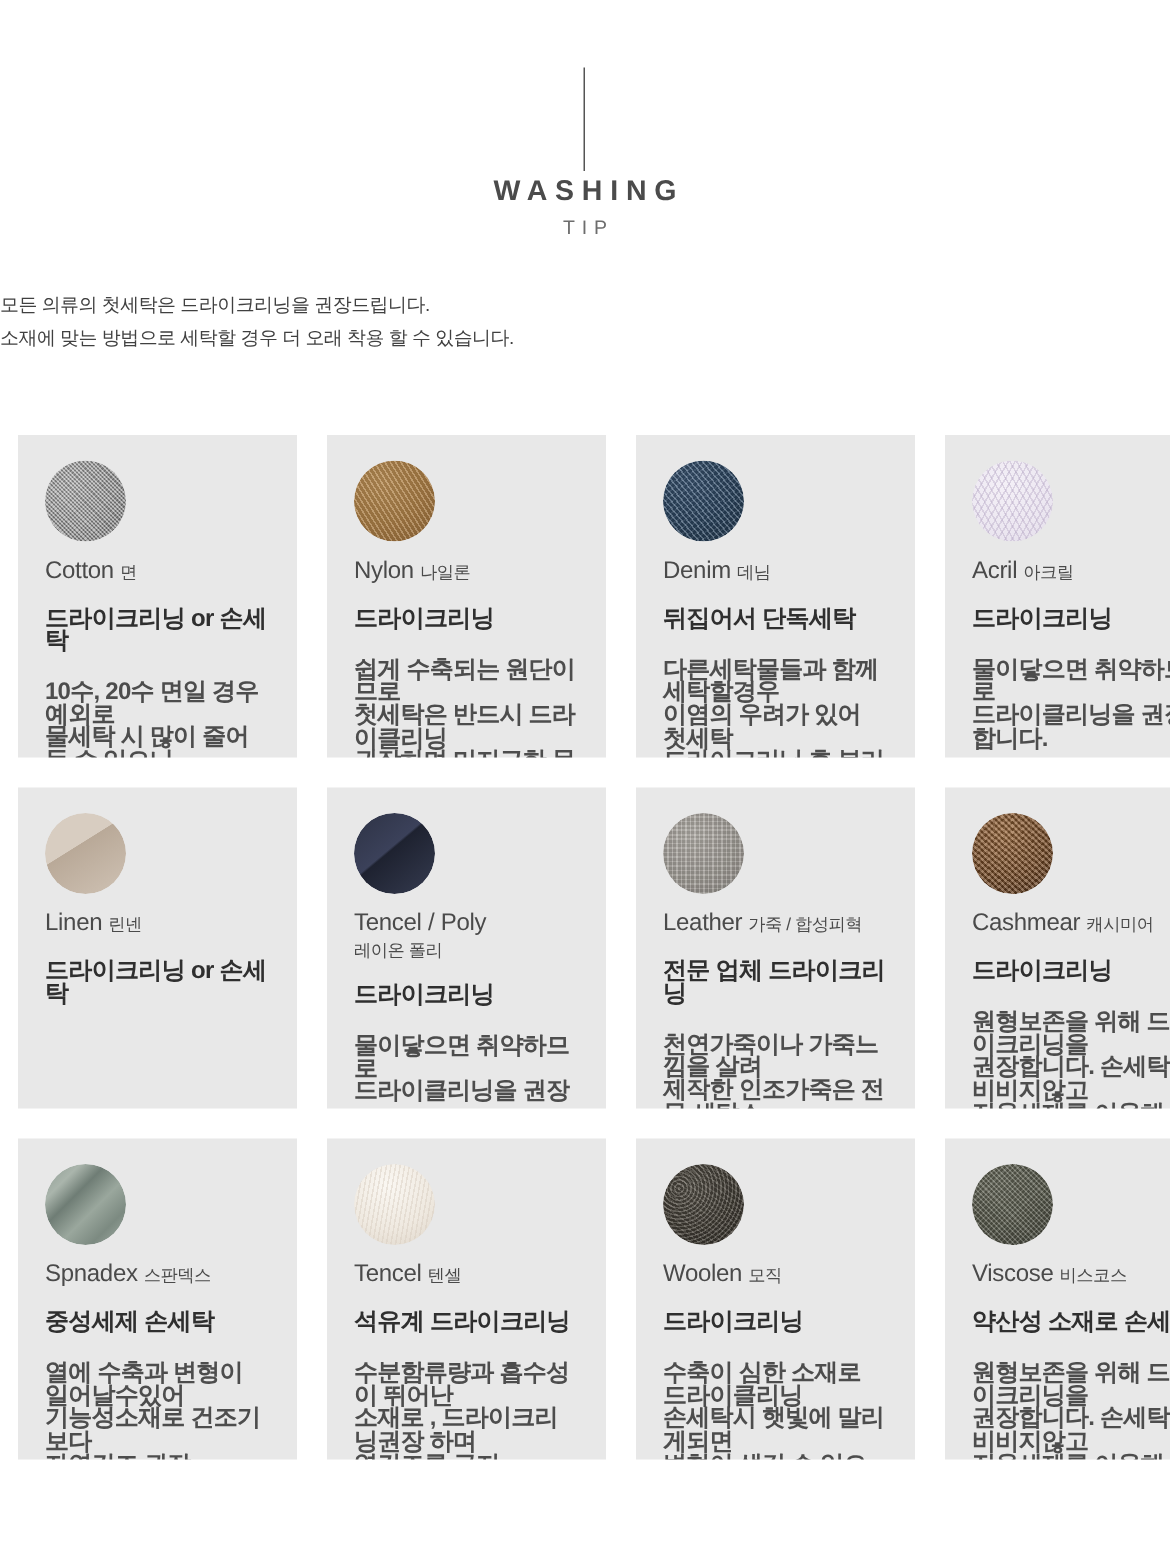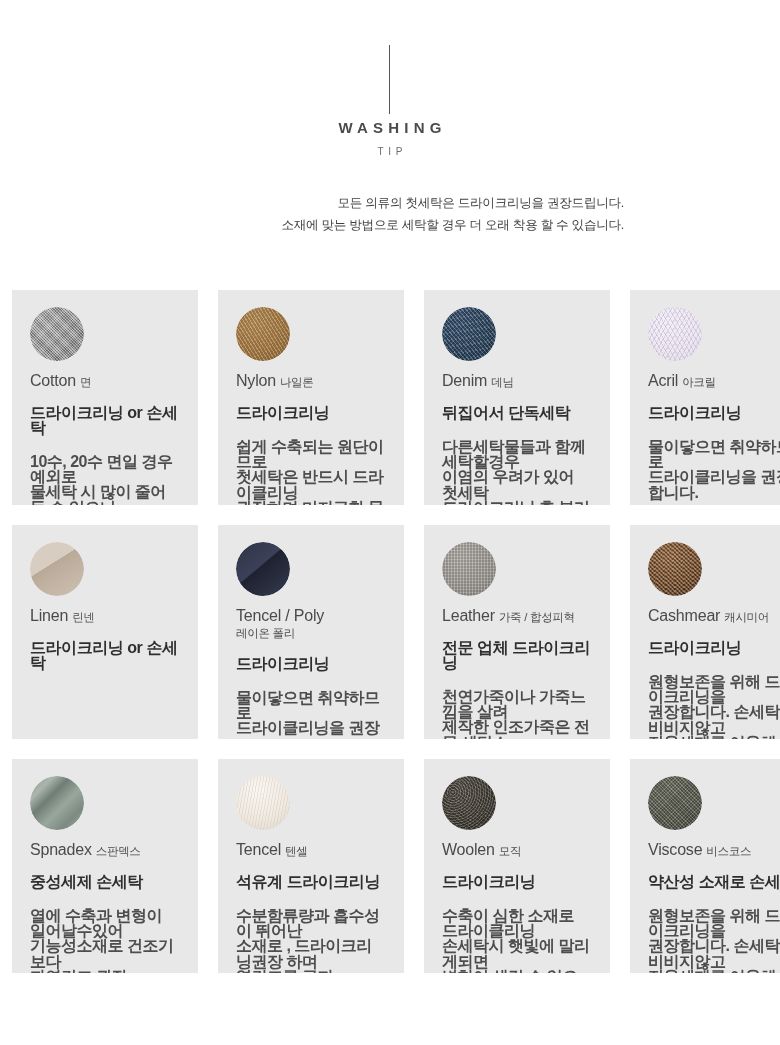--- a/index.html
+++ b/index.html
@@ -31,42 +31,42 @@
     background: #555555;
   }
   .title-block {
     position: absolute;
     left: 0;
     top: 118px;
     width: 780px;
     text-align: center;
   }
   .title-main {
-    font-size: 15px;
+    font-size: 19px;
     font-weight: bold;
     letter-spacing: 5.2px;
     color: #4b4b4b;
     line-height: 20px;
     text-indent: 5.2px;
   }
   .title-sub {
     margin-top: 6px;
-    font-size: 10px;
+    font-size: 13px;
     font-weight: normal;
     letter-spacing: 4.6px;
     color: #6d6d6d;
     line-height: 15px;
     text-indent: 4.6px;
   }
   .lead {
     position: absolute;
     left: 0;
     top: 192px;
     width: 624px;
-    text-align: right;
+    text-align: left;
     font-size: 12.6px;
     line-height: 22px;
     color: #404040;
     letter-spacing: -0.3px;
   }
 
   
   .grid {
     position: relative;
     width: 756px;

